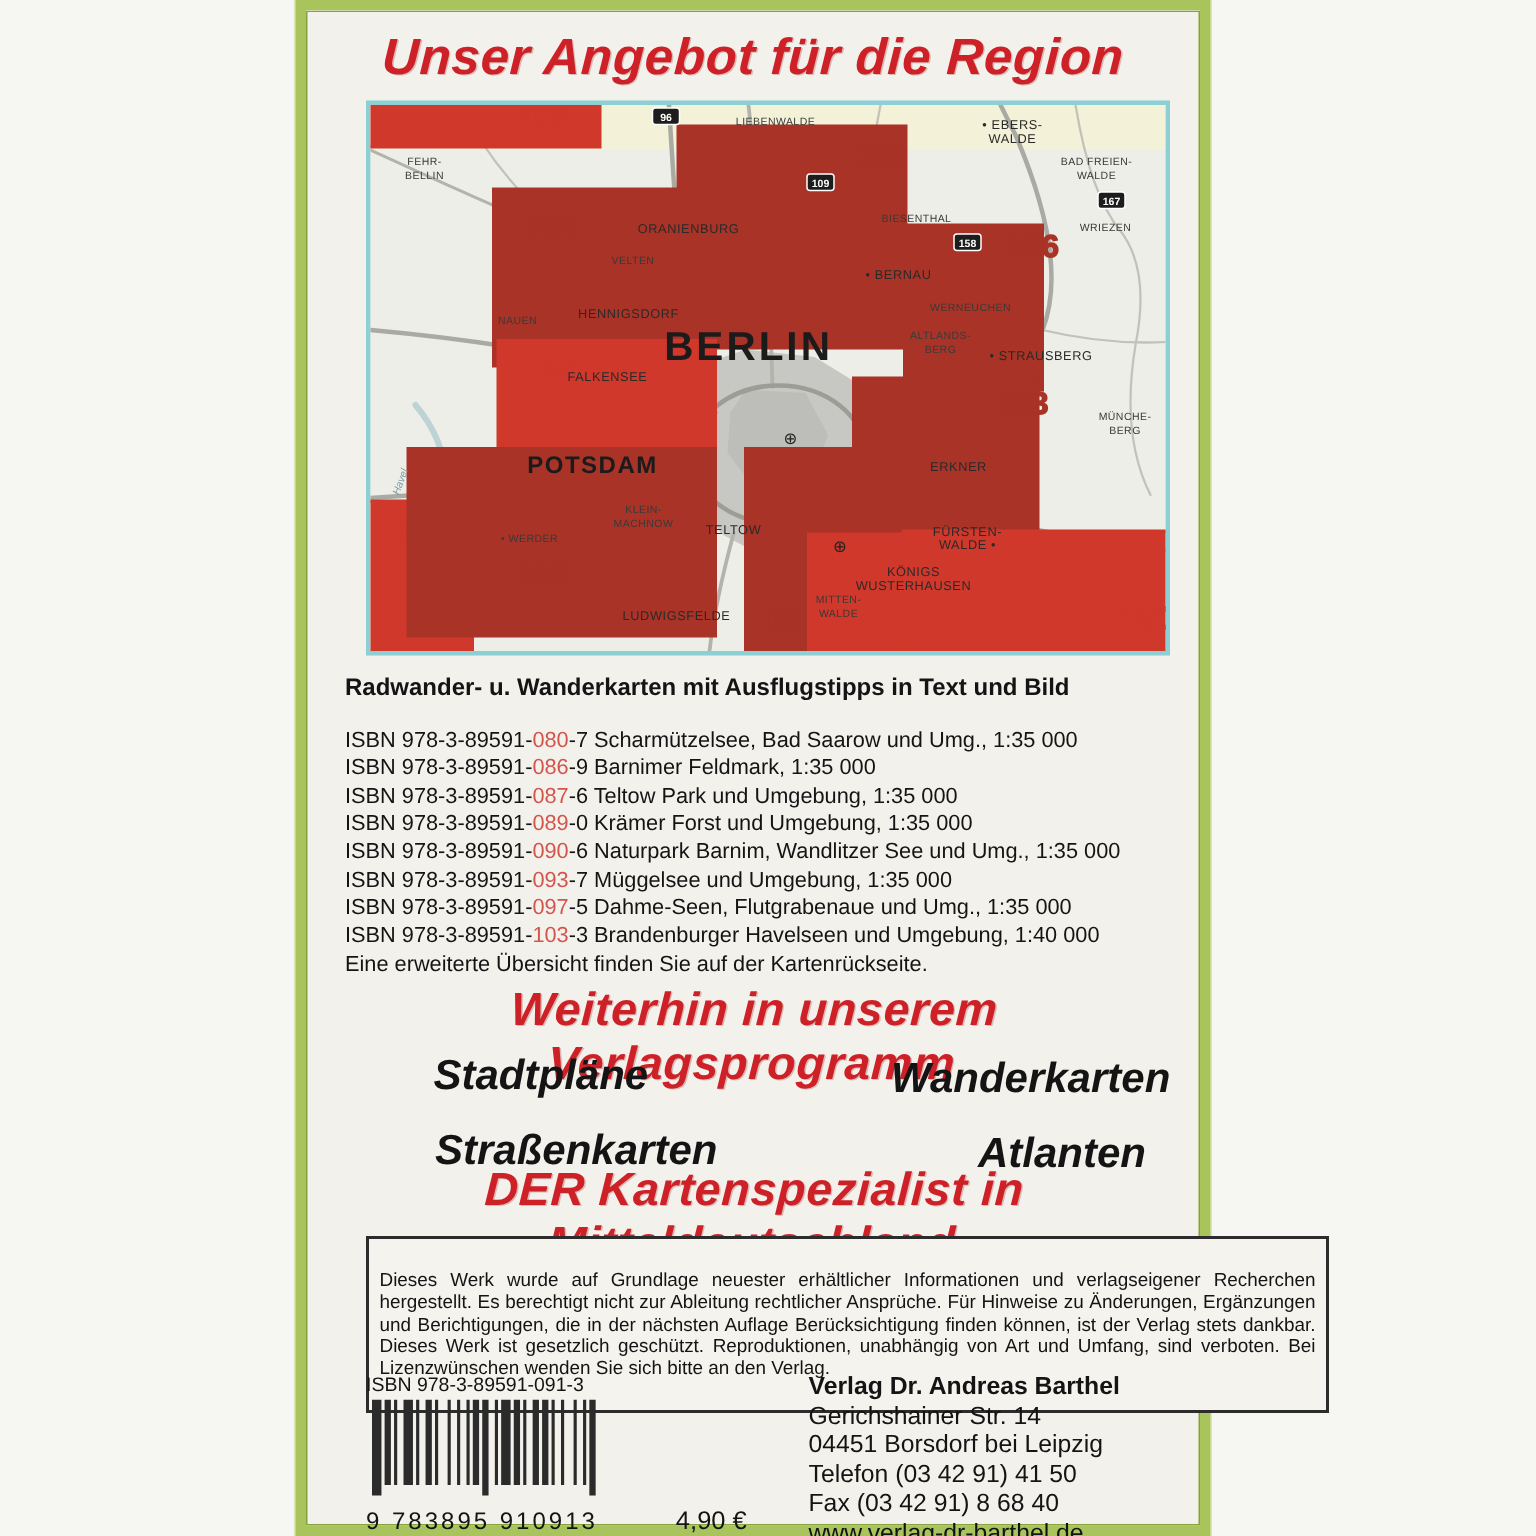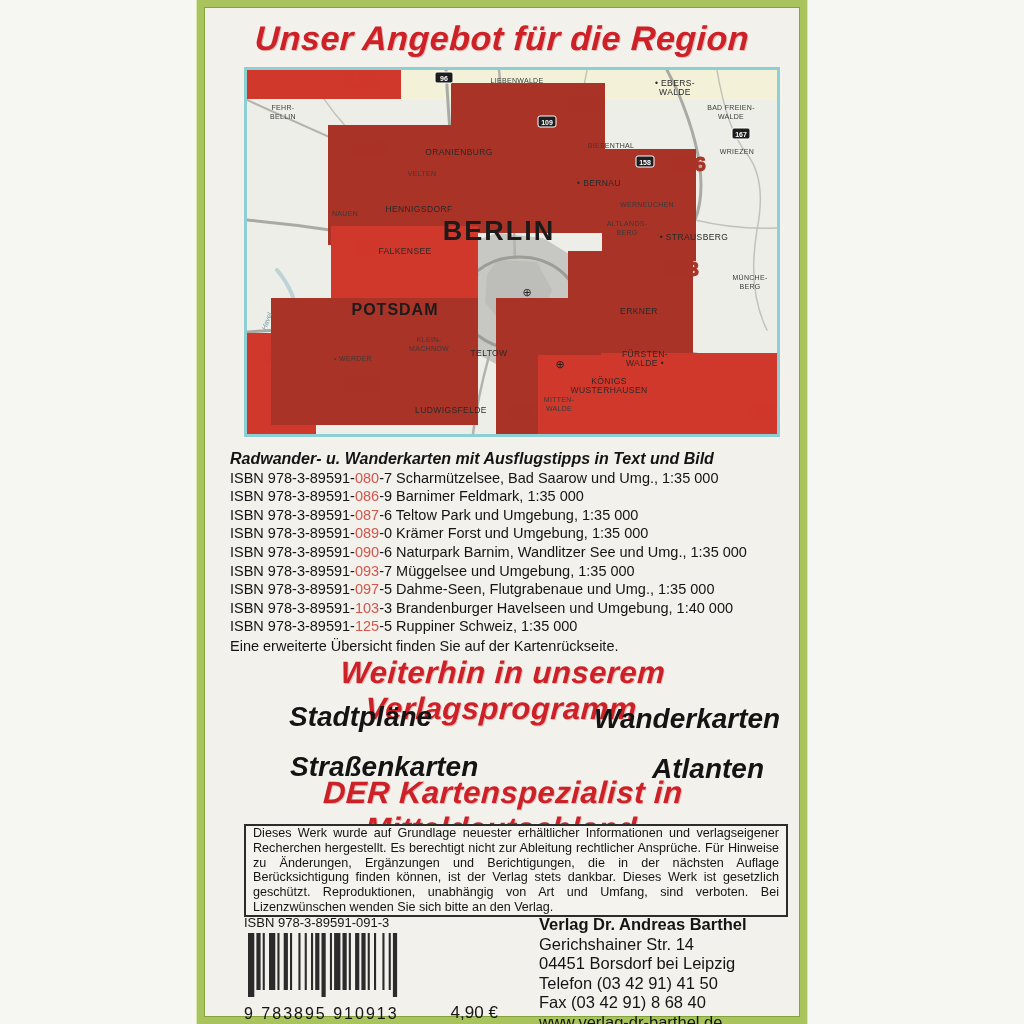--- a/index.html
+++ b/index.html
@@ -7,35 +7,35 @@
   .card{position:absolute;left:197px;top:0;width:610px;height:1024px;box-sizing:border-box;
     background:#f2f1ec;border:7px solid #a9c45c;box-shadow:inset 0 0 0 1px #85a33c,0 0 0 1px #d9e6b0;}
   .inner{position:relative;width:100%;height:100%;}
   .script-red{font-weight:bold;font-style:italic;color:#ce2127;letter-spacing:.5px;
     transform:skewX(-3deg);text-shadow:1px 1px 0 rgba(150,20,20,.25);}
   .title-top{position:absolute;left:0;right:0;top:12px;text-align:center;font-size:34px;}
   .map-wrap{position:absolute;left:40px;top:60px;width:530px;height:364px;
     border:3px solid #8ccfd4;background:#edeee7;}
   .map-wrap svg{display:block;}
   .catalog{position:absolute;left:26px;top:443px;width:566px;font-size:14.5px;line-height:18.6px;}
-  .catalog-header{font-weight:bold;font-size:16px;margin-bottom:0;font-style:italic;}
+  .catalog-header{font-weight:bold;font-size:16px;margin-bottom:16px;}
   .isbn-code{color:#d4554b;}
   .catalog-footer{margin-top:1px;}
   .h-program{position:absolute;left:0;right:0;top:648px;text-align:center;font-size:31px;}
   .program{position:absolute;left:0;top:694px;width:610px;height:80px;
     font-weight:bold;font-style:italic;font-size:28px;text-align:right;}
   .program span{position:absolute;white-space:nowrap;}
   .prog-0{left:85px;top:0;}
   .prog-1{left:390px;top:2px;}
   .prog-2{left:235px;top:26px;}
   .prog-3{left:86px;top:50px;}
   .prog-4{left:448px;top:52px;}
   .h-specialist{position:absolute;left:0;right:0;top:768px;text-align:center;font-size:31px;}
-  .disclaimer{position:absolute;left:40px;top:817px;width:544px;box-sizing:border-box;
-    border:2px solid #2c2c2c;background:#f4f3ee;padding:0 7px;
+  .disclaimer{position:absolute;left:40px;top:817px;width:642px;box-sizing:border-box;
+    border:2px solid #2c2c2c;background:#f4f3ee;padding:20px 7px;
     font-size:12.6px;line-height:14.8px;text-align:justify;}
   .footer{position:absolute;left:40px;top:908px;width:556px;}
   .isbn-line{font-size:13px;}
   .barcode{margin-top:3px;}
   .bc-row{display:flex;align-items:flex-end;}
   .bc-digits{font-size:16px;letter-spacing:2px;margin-top:-2px;}
   .price{font-size:17px;margin-left:52px;}
   .publisher{position:absolute;left:295px;top:0;font-size:16.5px;line-height:19.5px;}
   .pub-name{font-weight:bold;text-align:center;}
   
@@ -177,21 +177,20 @@
     <div class="catalog-header">Radwander- u. Wanderkarten mit Ausflugstipps in Text und Bild</div>
     <div id="catalog-rows">
           <div><span>ISBN 978-3-89591-</span><span class="isbn-code">080</span><span>-7 Scharmützelsee, Bad Saarow und Umg., 1:35 000</span></div>
           <div><span>ISBN 978-3-89591-</span><span class="isbn-code">086</span><span>-9 Barnimer Feldmark, 1:35 000</span></div>
           <div><span>ISBN 978-3-89591-</span><span class="isbn-code">087</span><span>-6 Teltow Park und Umgebung, 1:35 000</span></div>
           <div><span>ISBN 978-3-89591-</span><span class="isbn-code">089</span><span>-0 Krämer Forst und Umgebung, 1:35 000</span></div>
           <div><span>ISBN 978-3-89591-</span><span class="isbn-code">090</span><span>-6 Naturpark Barnim, Wandlitzer See und Umg., 1:35 000</span></div>
           <div><span>ISBN 978-3-89591-</span><span class="isbn-code">093</span><span>-7 Müggelsee und Umgebung, 1:35 000</span></div>
           <div><span>ISBN 978-3-89591-</span><span class="isbn-code">097</span><span>-5 Dahme-Seen, Flutgrabenaue und Umg., 1:35 000</span></div>
           <div><span>ISBN 978-3-89591-</span><span class="isbn-code">103</span><span>-3 Brandenburger Havelseen und Umgebung, 1:40 000</span></div>
-          <div><span>ISBN 978-3-89591-</span><span class="isbn-code">125</span><span>-5 Ruppiner Schweiz, 1:35 000</span></div>
         </div>
     <div class="catalog-footer">Eine erweiterte Übersicht finden Sie auf der Kartenrückseite.</div>
   </div>
 
   <div class="h-program script-red">Weiterhin in unserem Verlagsprogramm</div>
 
   <div class="program">
     <span class="prog-0">Stadtpläne</span>
     <span class="prog-1">Wanderkarten</span>
     <span class="prog-3">Straßenkarten</span>

